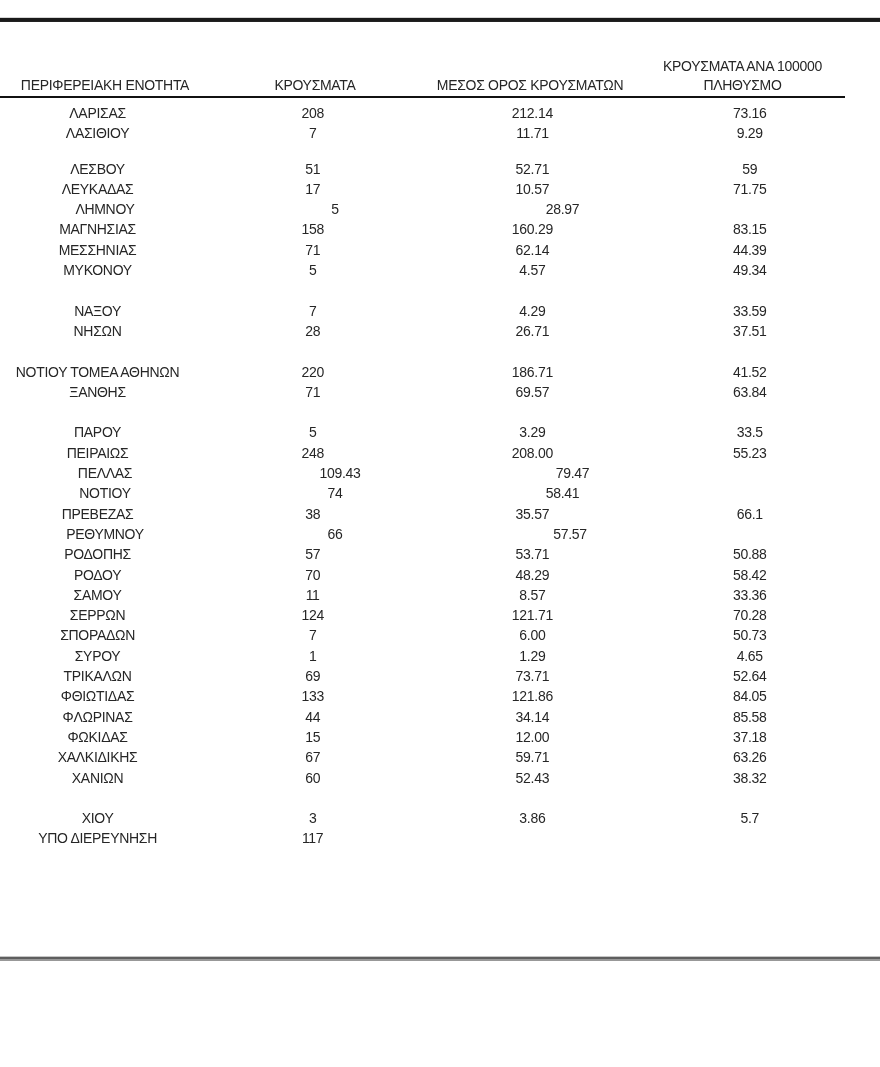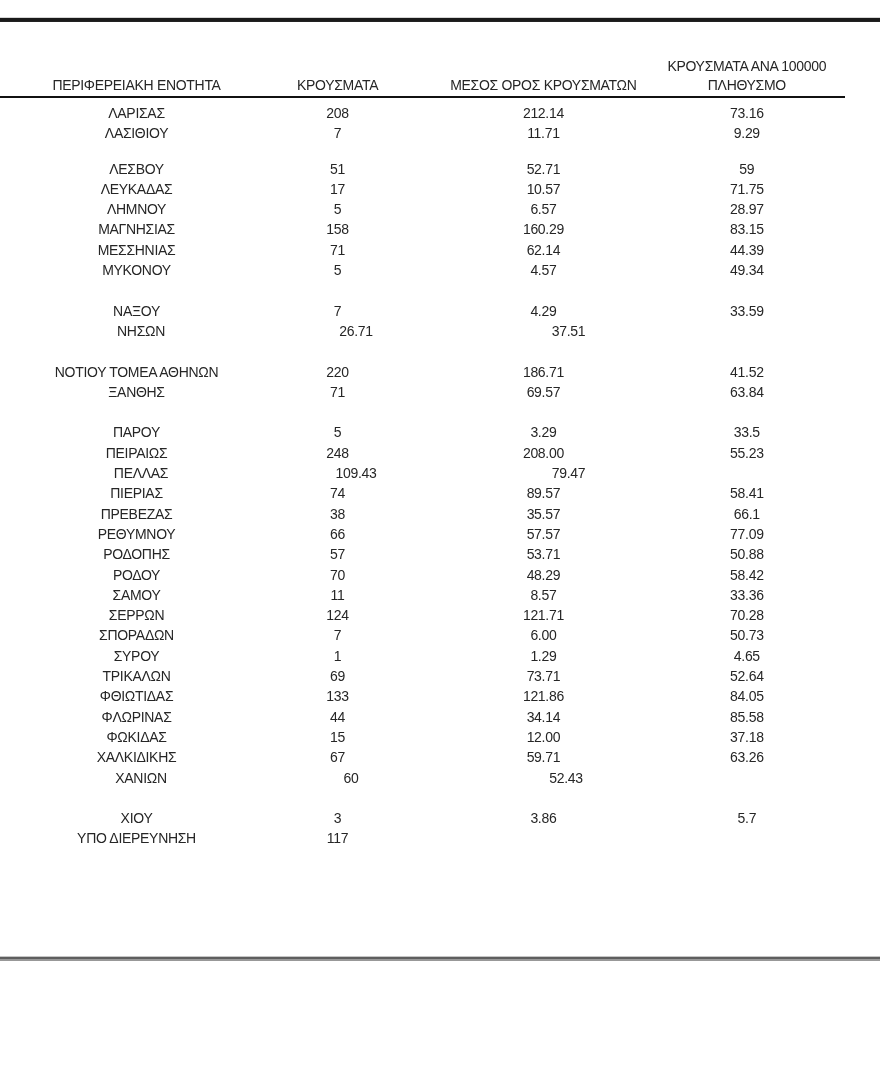--- a/index.html
+++ b/index.html
@@ -26,26 +26,26 @@
     position:absolute;top:57px;left:0;width:845px;
     font-size:14px;letter-spacing:-0.3px;
   }
   .thead{
     display:flex;
     border-bottom:2px solid #111111;
     padding-bottom:1px;
   }
   .hcell{display:flex;flex-direction:column;justify-content:flex-end;text-align:center;}
   .hl{height:19px;line-height:19px;white-space:nowrap;}
-  .c0{width:210px;margin-left:36px;}
+  .c0{width:210px;}
   .c1{width:210px;justify-content:flex-end;}
   .c2{width:220px;}
   .c3{width:205px;}
   .tbody{margin-top:5px;}
-  .trow{display:flex;height:20.3px;line-height:20.3px;}
+  .trow{display:flex;height:20.3px;line-height:20.3px;gap:20px;}
   .cell{text-align:center;white-space:nowrap;overflow:visible;}
   .spacer{height:20.3px;}
   .spacer-sm{height:15px;}
 </style>
 </head>
 <body>
 
 <div class="page">
 
   <div class="hrule top"></div>
@@ -90,21 +90,20 @@
         </div>
         <div class="trow">
           <div class="cell c0">ΛΕΥΚΑΔΑΣ</div>
           <div class="cell c1">17</div>
           <div class="cell c2">10.57</div>
           <div class="cell c3">71.75</div>
         </div>
         <div class="trow">
           <div class="cell c0">ΛΗΜΝΟΥ</div>
           <div class="cell c1">5</div>
-          <div class="cell c2">6.57</div>
           <div class="cell c3">28.97</div>
         </div>
         <div class="trow">
           <div class="cell c0">ΜΑΓΝΗΣΙΑΣ</div>
           <div class="cell c1">158</div>
           <div class="cell c2">160.29</div>
           <div class="cell c3">83.15</div>
         </div>
         <div class="trow">
           <div class="cell c0">ΜΕΣΣΗΝΙΑΣ</div>
@@ -120,20 +119,21 @@
         </div>
         <div class="spacer"></div>
         <div class="trow">
           <div class="cell c0">ΝΑΞΟΥ</div>
           <div class="cell c1">7</div>
           <div class="cell c2">4.29</div>
           <div class="cell c3">33.59</div>
         </div>
         <div class="trow">
           <div class="cell c0">ΝΗΣΩΝ</div>
+          <div class="cell c1">28</div>
           <div class="cell c2">26.71</div>
           <div class="cell c3">37.51</div>
         </div>
         <div class="spacer"></div>
         <div class="trow">
           <div class="cell c0">ΝΟΤΙΟΥ ΤΟΜΕΑ ΑΘΗΝΩΝ</div>
           <div class="cell c1">220</div>
           <div class="cell c2">186.71</div>
           <div class="cell c3">41.52</div>
         </div>
@@ -155,36 +155,34 @@
           <div class="cell c1">248</div>
           <div class="cell c2">208.00</div>
           <div class="cell c3">55.23</div>
         </div>
         <div class="trow">
           <div class="cell c0">ΠΕΛΛΑΣ</div>
           <div class="cell c2">109.43</div>
           <div class="cell c3">79.47</div>
         </div>
         <div class="trow">
-          <div class="cell c0">ΠΙΕΡΙΑΣ</div>
+          <div class="cell c0">ΝΟΤΙΟΥ</div>
           <div class="cell c1">74</div>
-          <div class="cell c2">89.57</div>
           <div class="cell c3">58.41</div>
         </div>
         <div class="trow">
           <div class="cell c0">ΠΡΕΒΕΖΑΣ</div>
           <div class="cell c1">38</div>
           <div class="cell c2">35.57</div>
           <div class="cell c3">66.1</div>
         </div>
         <div class="trow">
           <div class="cell c0">ΡΕΘΥΜΝΟΥ</div>
           <div class="cell c1">66</div>
           <div class="cell c2">57.57</div>
-          <div class="cell c3">77.09</div>
         </div>
         <div class="trow">
           <div class="cell c0">ΡΟΔΟΠΗΣ</div>
           <div class="cell c1">57</div>
           <div class="cell c2">53.71</div>
           <div class="cell c3">50.88</div>
         </div>
         <div class="trow">
           <div class="cell c0">ΡΟΔΟΥ</div>
           <div class="cell c1">70</div>
@@ -242,20 +240,21 @@
         <div class="trow">
           <div class="cell c0">ΧΑΛΚΙΔΙΚΗΣ</div>
           <div class="cell c1">67</div>
           <div class="cell c2">59.71</div>
           <div class="cell c3">63.26</div>
         </div>
         <div class="trow">
           <div class="cell c0">ΧΑΝΙΩΝ</div>
           <div class="cell c1">60</div>
           <div class="cell c2">52.43</div>
+          <div class="cell c3">38.32</div>
         </div>
         <div class="spacer"></div>
         <div class="trow">
           <div class="cell c0">ΧΙΟΥ</div>
           <div class="cell c1">3</div>
           <div class="cell c2">3.86</div>
           <div class="cell c3">5.7</div>
         </div>
         <div class="trow">
           <div class="cell c0">ΥΠΟ ΔΙΕΡΕΥΝΗΣΗ</div>

